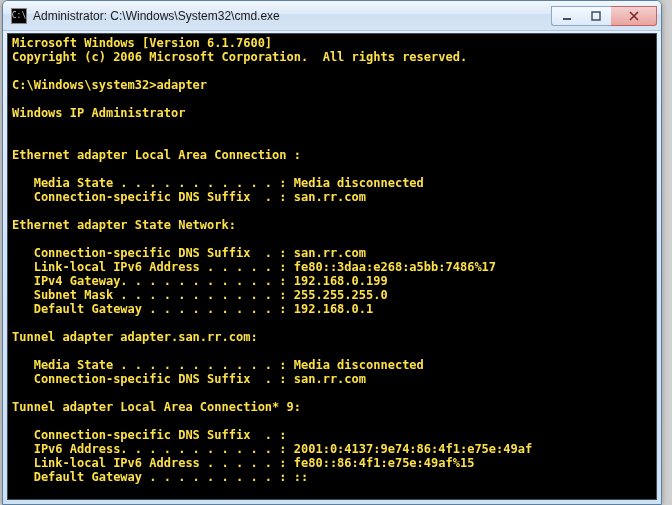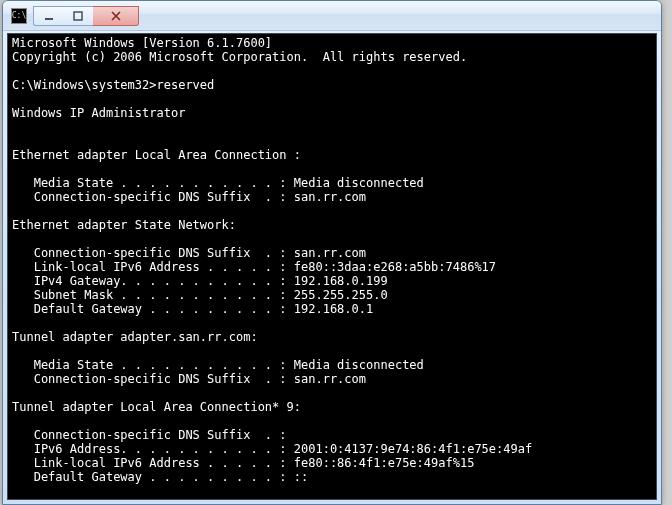--- a/index.html
+++ b/index.html
@@ -79,28 +79,29 @@
 }
 .console {
   font-family: "Lucida Console", Consolas, monospace;
   font-size: 12px;
   line-height: 14px;
   color: #c0c0c0;
   white-space: pre;
   padding: 2px 4px;
   letter-spacing: 0px;
 }
-.bold { font-weight: normal; color: #ffffff;}
+.bold { font-weight: bold; color: #fde047;}
 </style>
 </head>
 <body>
 
 <div class="window">
   <div class="titlebar">
     <div class="title-icon">C:\</div>
+    <div class="title-text">Administrator: C:\Windows\System32\cmd.exe</div>
     <div class="win-controls">
       <div class="win-btn">
         <svg viewBox="0 0 12 12">
             <rect x="2" y="8" width="8" height="2" fill="currentColor"></rect>
           </svg>
       </div>
       <div class="win-btn">
         <svg viewBox="0 0 12 12">
             <rect x="2" y="2" width="8" height="8" fill="none" stroke="currentColor" stroke-width="1.5"></rect>
           </svg>
@@ -110,21 +111,21 @@
             <path d="M1 1 L9 9 M9 1 L1 9" stroke="currentColor" stroke-width="1.6"></path>
           </svg>
       </div>
     </div>
   </div>
 
   <div class="console-frame">
     <div class="console"><span class="bold">Microsoft Windows [Version 6.1.7600]</span>
 <span class="bold">Copyright (c) 2006 Microsoft Corporation.  All rights reserved.</span>
 
-<span class="bold">C:\Windows\system32&gt;</span><span class="bold">reserved</span>
+<span class="bold">C:\Windows\system32&gt;</span><span class="bold">adapter</span>
 
 <span class="bold">Windows IP Administrator</span>
 
 
 <span class="bold">Ethernet adapter Local Area Connection :</span>
 
 <span class="bold">   Media State . . . . . . . . . . . : Media disconnected</span>
 <span class="bold">   Connection-specific DNS Suffix  . : san.rr.com</span>
 
 <span class="bold">Ethernet adapter State Network:</span>

